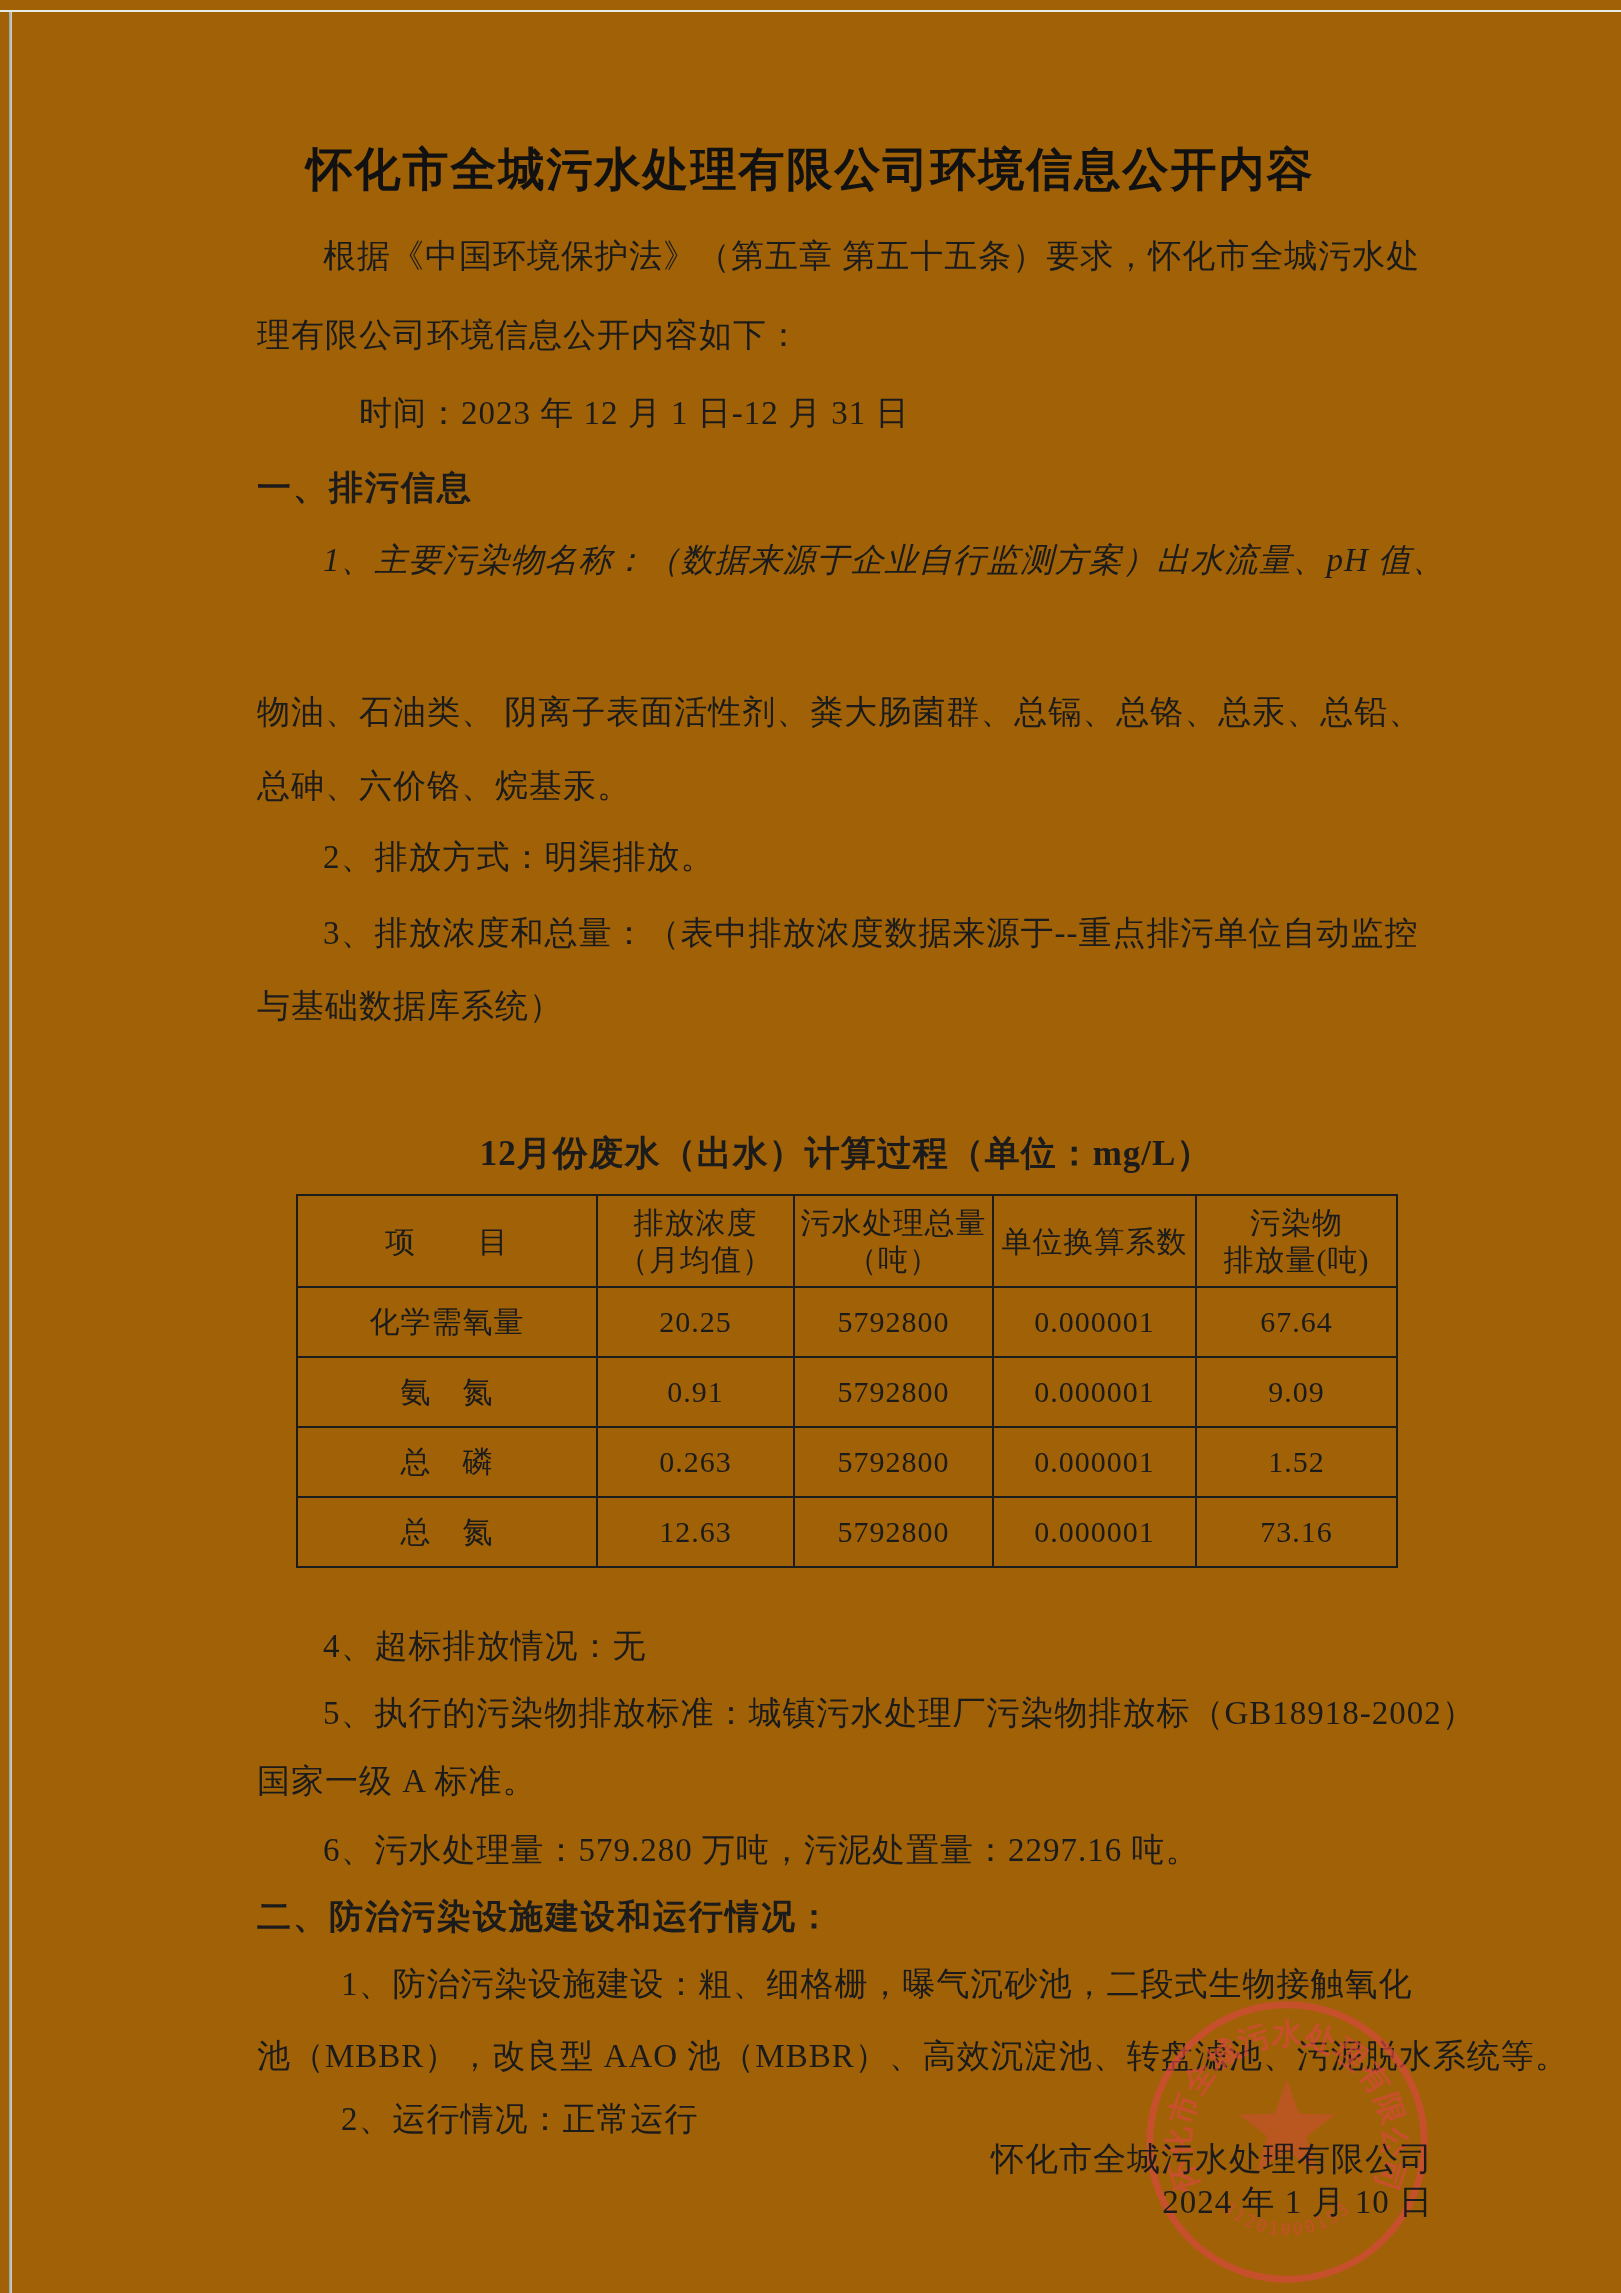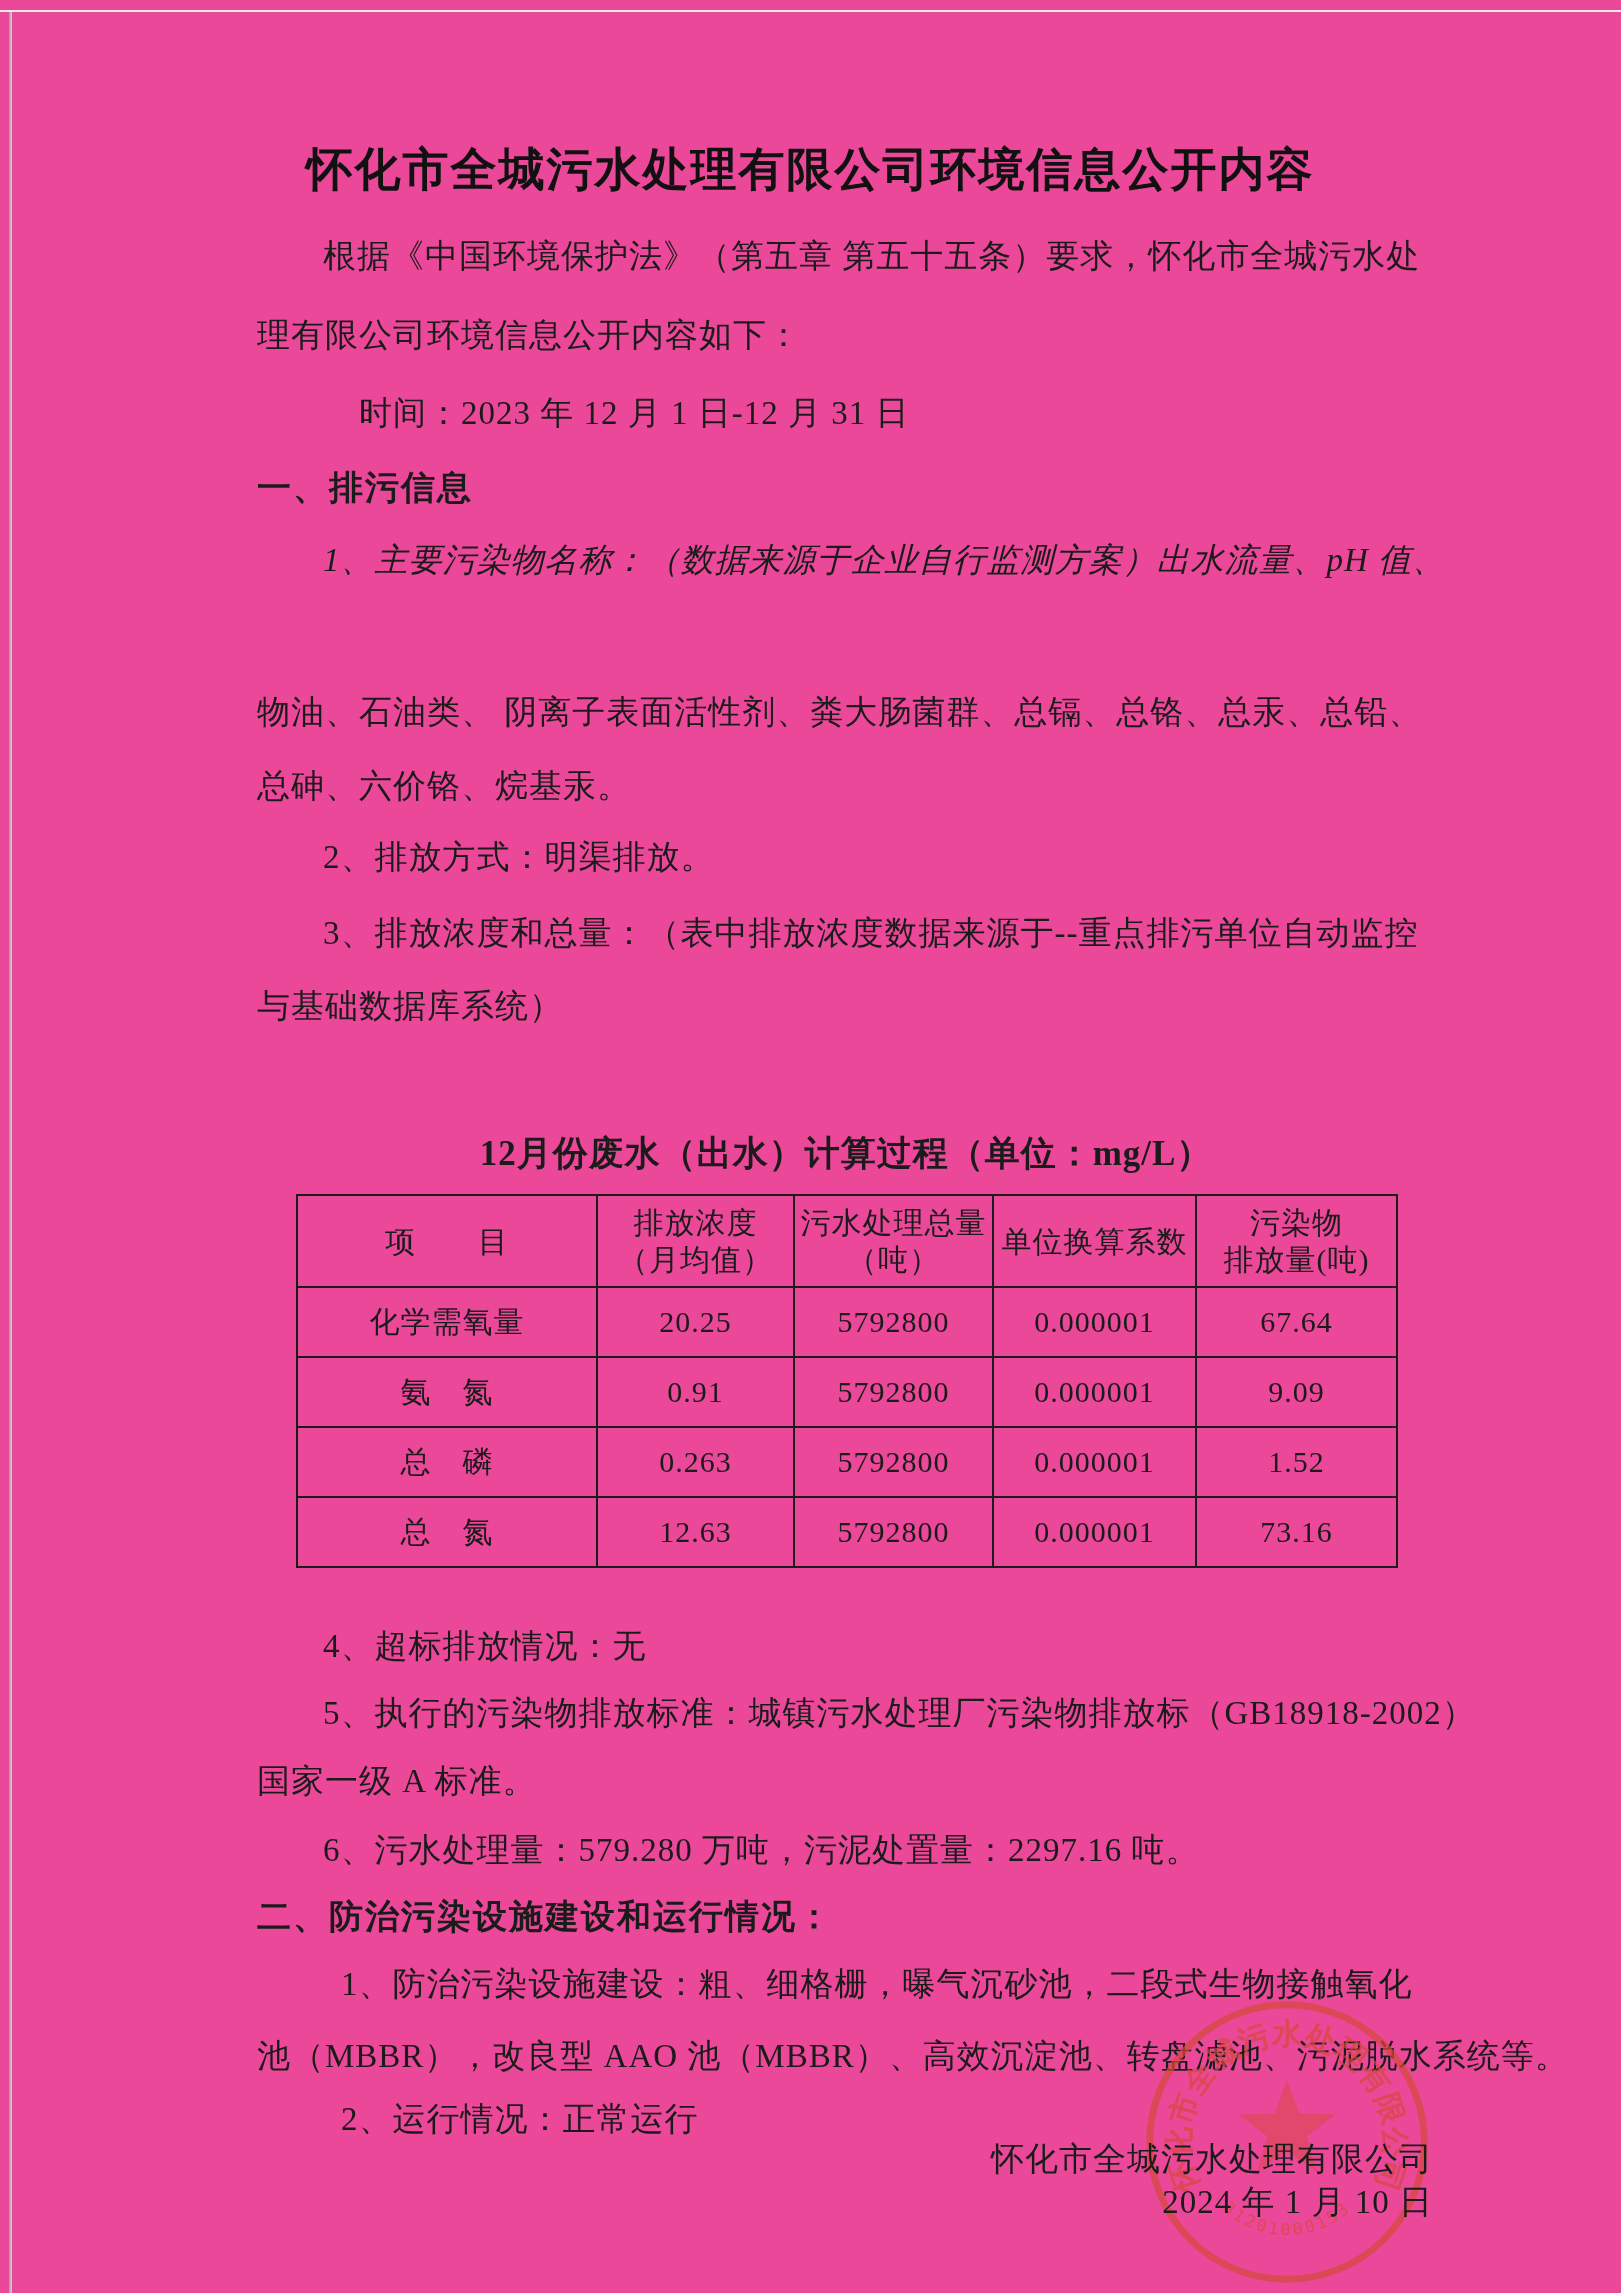--- a/index.html
+++ b/index.html
@@ -1,19 +1,19 @@
 <!DOCTYPE html>
 <html><head>
 <meta charset="utf-8">
 <style>
   html,body{margin:0;padding:0;background:#f4f7f4;}
   .canvas{
     position:relative;
     width:1621px;height:2294px;
-    background:#ec4899;
+    background:#a16207;
     overflow:hidden;
     font-family:"Liberation Serif","DejaVu Serif",serif;
     color:#1b1b1b;
   }
   .page-edge-left{
     position:absolute;left:8.8px;top:11.8px;bottom:0;width:2.9px;
     background:linear-gradient(to right,#9aa09b,#cfd5cf);
   }
   .page-edge-top{
     position:absolute;left:0;top:9.8px;right:0;height:2px;

